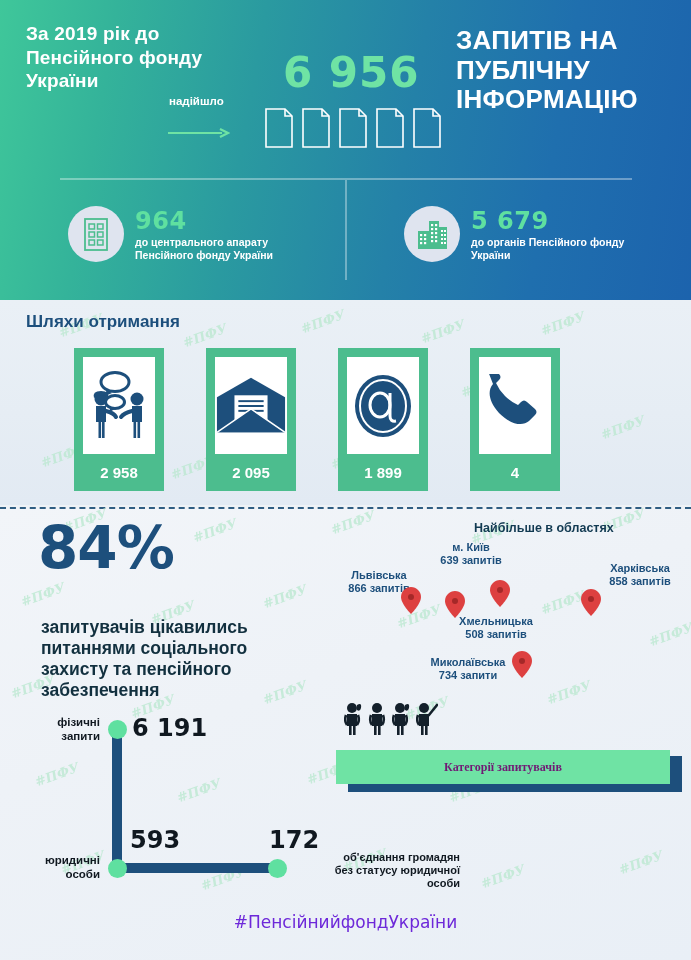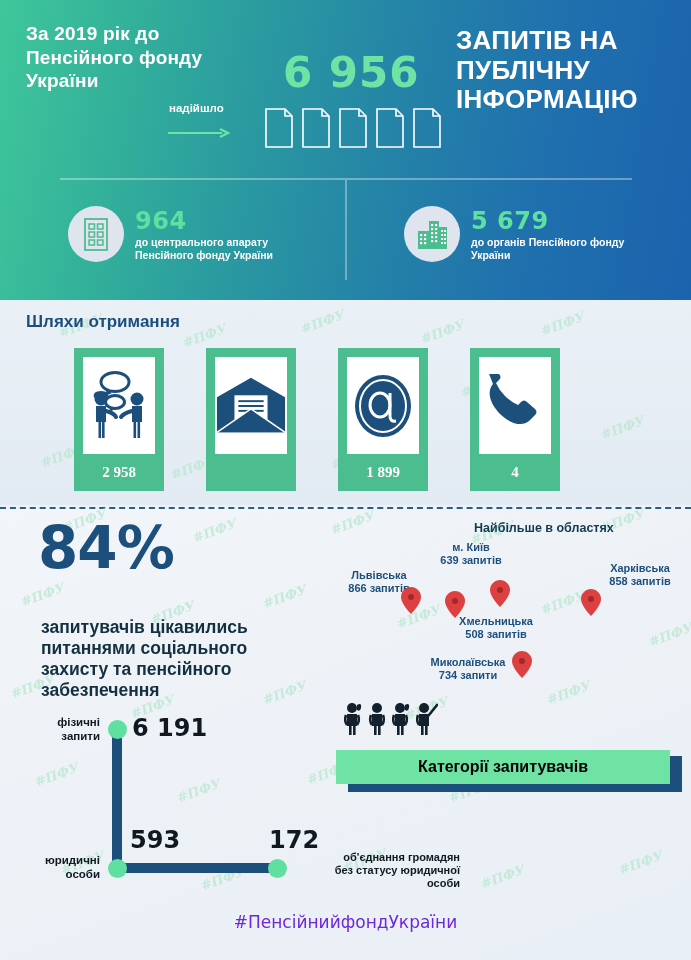--- a/index.html
+++ b/index.html
@@ -14,21 +14,21 @@
   
   .wm{position:absolute;color:#b9e8cf;font-weight:700;font-size:13px;
       transform:rotate(-20deg);opacity:.75;pointer-events:none;
       font-family:"DejaVu Serif",serif;font-style:italic;}
 
   
   .header{position:absolute;left:0;top:0;width:691px;height:300px;
      background:linear-gradient(100deg,#3fc79a 0%,#34b39a 16%,#2a9aa0 36%,#2481a8 58%,#1f6fae 78%,#1c63ad 100%);}
   .hdr-left{position:absolute;left:26px;top:22px;width:230px;color:#fff;
      font-size:19px;font-weight:700;line-height:1.24;letter-spacing:.2px;}
-  .hdr-arrowlbl{position:absolute;left:169px;top:102px;color:#fff;font-size:11.5px;font-weight:700;}
+  .hdr-arrowlbl{position:absolute;left:169px;top:95px;color:#fff;font-size:11.5px;font-weight:700;}
   .hdr-arrow{position:absolute;left:168px;top:128px;width:62px;height:10px;}
   .big-num{position:absolute;left:283px;top:48px;color:#6fe3a4;font-size:42px;
      font-weight:700;letter-spacing:1px;font-family:"DejaVu Sans",sans-serif;}
   .docs{position:absolute;left:265px;top:108px;display:flex;gap:9px;}
   .doc{width:28px;height:40px;}
   .hdr-right{position:absolute;left:456px;top:26px;width:224px;color:#fff;
      font-size:26px;font-weight:700;line-height:1.14;letter-spacing:.3px;text-transform:uppercase;}
 
   .hdr-rule{position:absolute;left:60px;top:178px;width:572px;height:2px;background:rgba(255,255,255,.35);}
   .hdr-vrule{position:absolute;left:345px;top:180px;width:2px;height:100px;background:rgba(255,255,255,.35);}
@@ -41,21 +41,21 @@
   .stat-cap{color:#fff;font-size:10.5px;font-weight:700;line-height:1.22;margin-top:3px;}
 
   
   .ways{position:absolute;left:0;top:300px;width:691px;height:205px;
      background:linear-gradient(180deg,#eaf0f6 0%,#e6edf4 55%,#e2eaf3 100%);}
   .ways-title{position:absolute;left:26px;top:12px;color:#1d4f7c;font-size:17px;font-weight:700;}
   .cards{position:absolute;left:74px;top:48px;display:flex;gap:42px;}
   .card{width:90px;background:#4cbd8e;padding:9px 9px 0 9px;box-sizing:border-box;}
   .card-img{height:97px;background:#fff;display:flex;align-items:center;justify-content:center;}
   .card-val{height:37px;display:flex;align-items:center;justify-content:center;
-     color:#fff;font-size:15px;font-weight:700;font-family:Liberation Serif, serif;}
+     color:#fff;font-size:15px;font-weight:700;font-family:Liberation Sans, sans-serif;}
 
   
   .dashed{position:absolute;left:0;top:507px;width:691px;height:0;
      border-top:2px dashed #2f5d82;}
 
   
   .bottom{position:absolute;left:0;top:509px;width:691px;height:451px;
      background:linear-gradient(160deg,#f2f5f9 0%,#eef2f7 40%,#e9eff6 100%);}
 
   .pct{position:absolute;left:38px;top:12px;color:#1d4f7c;font-size:58px;
@@ -73,21 +73,21 @@
   .bar{position:absolute;background:#1d4f7c;}
   .cnum{position:absolute;color:#101820;font-weight:700;
      font-family:"DejaVu Sans",sans-serif;}
   .clab{position:absolute;color:#101820;font-size:11.5px;font-weight:700;
      line-height:1.2;text-align:right;}
 
   .people{position:absolute;left:344px;top:702px;display:flex;gap:6px;align-items:flex-end;}
   .banner-shadow{position:absolute;left:348px;top:756px;width:334px;height:36px;background:#1d4f7c;}
   .banner{position:absolute;left:336px;top:750px;width:334px;height:34px;background:#6fe3a4;
      display:flex;align-items:center;justify-content:center;}
-  .banner span{color:#000000;font-size:16px;font-weight:700;}
+  .banner span{color:#701a75;font-size:12px;font-weight:700;font-family:Liberation Serif, serif;}
 
   .assoc{position:absolute;left:316px;top:851px;width:144px;color:#101820;
      font-size:11px;font-weight:700;line-height:1.2;}
   .hashtag{position:absolute;left:0;top:912px;width:691px;text-align:center;
      color:#6d28d9;font-size:17px;font-family:"DejaVu Sans",sans-serif;}
 </style>
 </head>
 <body>
 
 <div class="page">
@@ -247,20 +247,21 @@
             <rect x="20" y="20" width="34" height="26" fill="#ffffff"></rect>
             <g stroke="#1d4f7c" stroke-width="2">
               <line x1="24" y1="26" x2="50" y2="26"></line>
               <line x1="24" y1="31" x2="50" y2="31"></line>
               <line x1="24" y1="36" x2="50" y2="36"></line>
             </g>
             <path d="M2 58 L37 34 L72 58 Z" fill="#1d4f7c"></path>
             <path d="M2 58 L37 34 L72 58" fill="none" stroke="#ffffff" stroke-width="1.6"></path>
           </svg>
         </div>
+        <div class="card-val">2 095</div>
       </div>
 
       <div class="card">
         <div class="card-img">
           <svg width="64" height="68" viewBox="0 0 64 68">
             <ellipse cx="32" cy="34" rx="28" ry="31" fill="#1d4f7c"></ellipse>
             <ellipse cx="32" cy="34" rx="23" ry="26" fill="none" stroke="#ffffff" stroke-width="2"></ellipse>
             <ellipse cx="29" cy="33" rx="10" ry="12" fill="none" stroke="#ffffff" stroke-width="3"></ellipse>
             <path d="M39 21 V44 q0 6 6 5" fill="none" stroke="#ffffff" stroke-width="3"></path>
           </svg>

